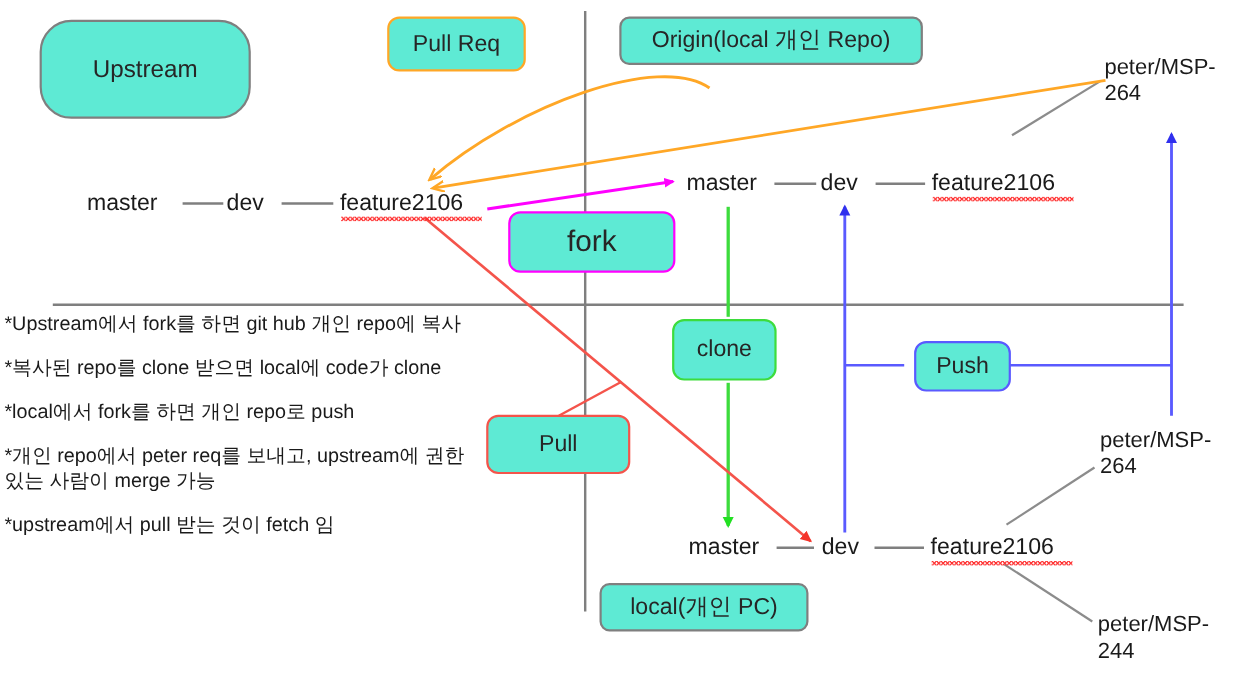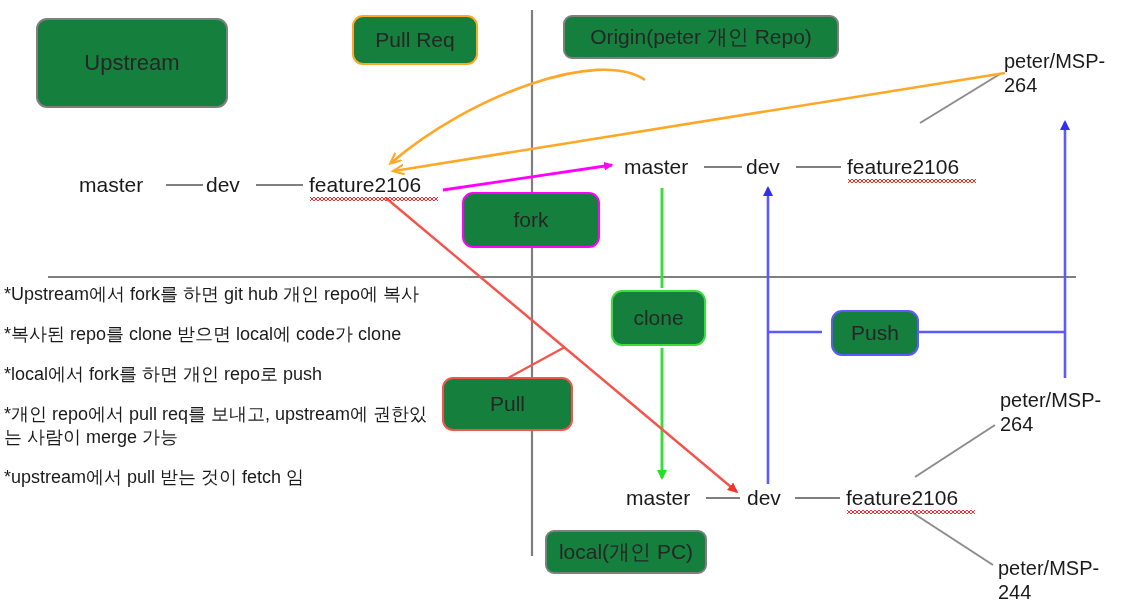--- a/index.html
+++ b/index.html
@@ -25,32 +25,32 @@
     top: 0;
     width: 1132px;
     height: 613px;
     pointer-events: none;
   }
 
   
   .nodebox {
     position: absolute;
     box-sizing: border-box;
-    background: #15803d;
+    background: #5eead4;
     border: 2px solid #be185d;
     border-radius: 11px;
     display: flex;
     align-items: center;
     justify-content: center;
     text-align: center;
     color: #262626;
     white-space: nowrap;
     line-height: 1.15;
   }
-  .nodebox.plain      { border-color: #7f7f7f; }
+  .nodebox.plain      { border-color: #7f7f7f; border-radius: 29px; }
   .nodebox.orange     { border-color: #ffa726; }
   .nodebox.magenta    { border-color: #ff00ff; }
   .nodebox.green      { border-color: #3ddc3d; }
   .nodebox.red        { border-color: #f4544b; }
   .nodebox.blue       { border-color: #5a5aff; margin-left: 11px; }
 
   
   .txt {
     position: absolute;
     white-space: nowrap;
@@ -144,32 +144,32 @@
 
     <line x1="768" y1="332" x2="822" y2="332" stroke="#5a5aff" stroke-width="2.4"></line>
     <line x1="906" y1="332" x2="1065" y2="332" stroke="#5a5aff" stroke-width="2.4"></line>
   </svg>
 
   <div class="nodebox plain" style="left:36px; top:18px; width:192px; height:90px; font-size:22px;">
     <span>Upstream</span>
   </div>
 
   <div class="nodebox plain" style="left:563px; top:15px; width:276px; height:44px; font-size:21px; border-radius:9px;">
-    <span>Origin(peter 개인 Repo)</span>
-  </div>
-
-  <div class="nodebox plain" style="left:545px; top:530px; width:162px; height:44px; font-size:21px; border-radius:9px;">
+    <span>Origin(local 개인 Repo)</span>
+  </div>
+
+  <div class="nodebox plain" style="left:545px; top:530px; width:190px; height:44px; font-size:21px; border-radius:9px;">
     <span>local(개인 PC)</span>
   </div>
 
   <div class="nodebox orange" style="left:352px; top:15px; width:126px; height:50px; font-size:21px;">
     <span>Pull Req</span>
   </div>
 
-  <div class="nodebox magenta" style="left:462px; top:192px; width:138px; height:56px; font-size:21px;">
+  <div class="nodebox magenta" style="left:462px; top:192px; width:152px; height:56px; font-size:27px;">
     <span>fork</span>
   </div>
 
   <div class="nodebox green" style="left:611px; top:290px; width:95px; height:56px; font-size:21px;">
     <span>clone</span>
   </div>
 
   <div class="nodebox red" style="left:442px; top:377px; width:131px; height:54px; font-size:21px;">
     <span>Pull</span>
   </div>
@@ -194,17 +194,17 @@
   <div class="squiggle" style="left:847px; top:510px; width:128px;"></div>
 
   <div class="txt sidelabel" style="left:1004px; top:50px;">peter/MSP-264</div>
   <div class="txt sidelabel" style="left:1000px; top:389px;">peter/MSP-264</div>
   <div class="txt sidelabel" style="left:998px; top:557px;">peter/MSP-244</div>
 
   <div id="notes">
     <p>*Upstream에서 fork를 하면 git hub 개인 repo에 복사</p>
     <p>*복사된 repo를 clone 받으면 local에 code가 clone</p>
     <p>*local에서 fork를 하면 개인 repo로 push</p>
-    <p>*개인 repo에서 pull req를 보내고, upstream에 권한있는 사람이 merge 가능</p>
+    <p>*개인 repo에서 peter req를 보내고, upstream에 권한있는 사람이 merge 가능</p>
     <p>*upstream에서 pull 받는 것이 fetch 임</p>
   </div>
 
 </div>
 
 </body></html>

